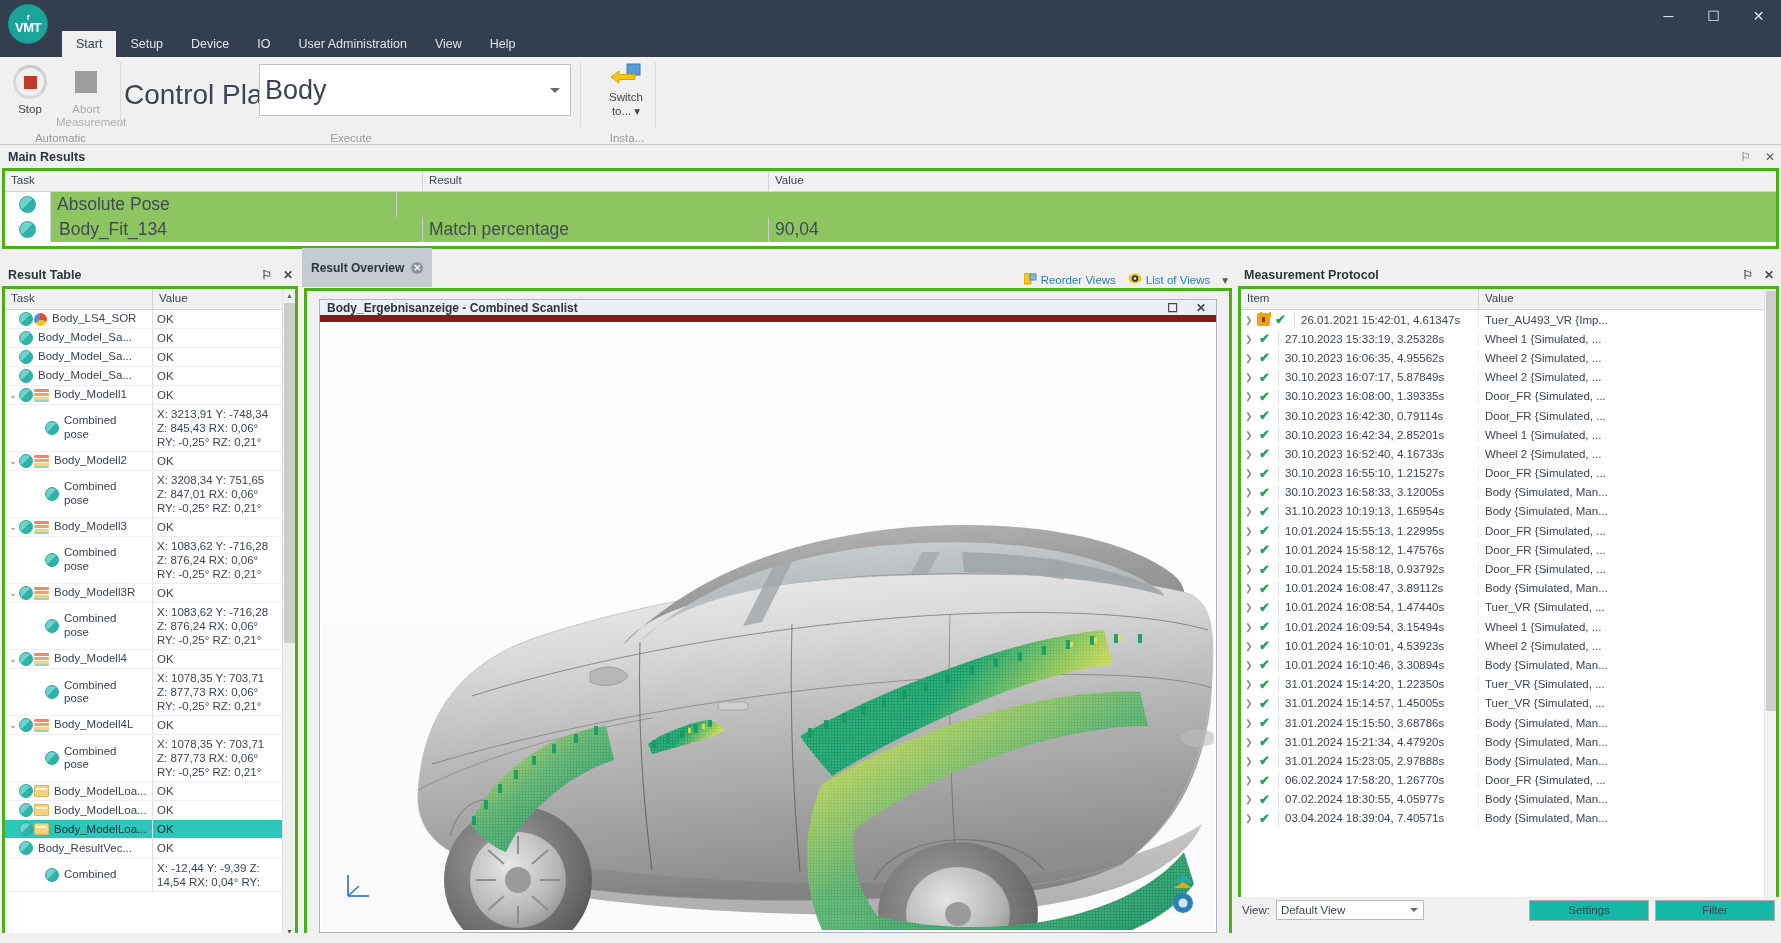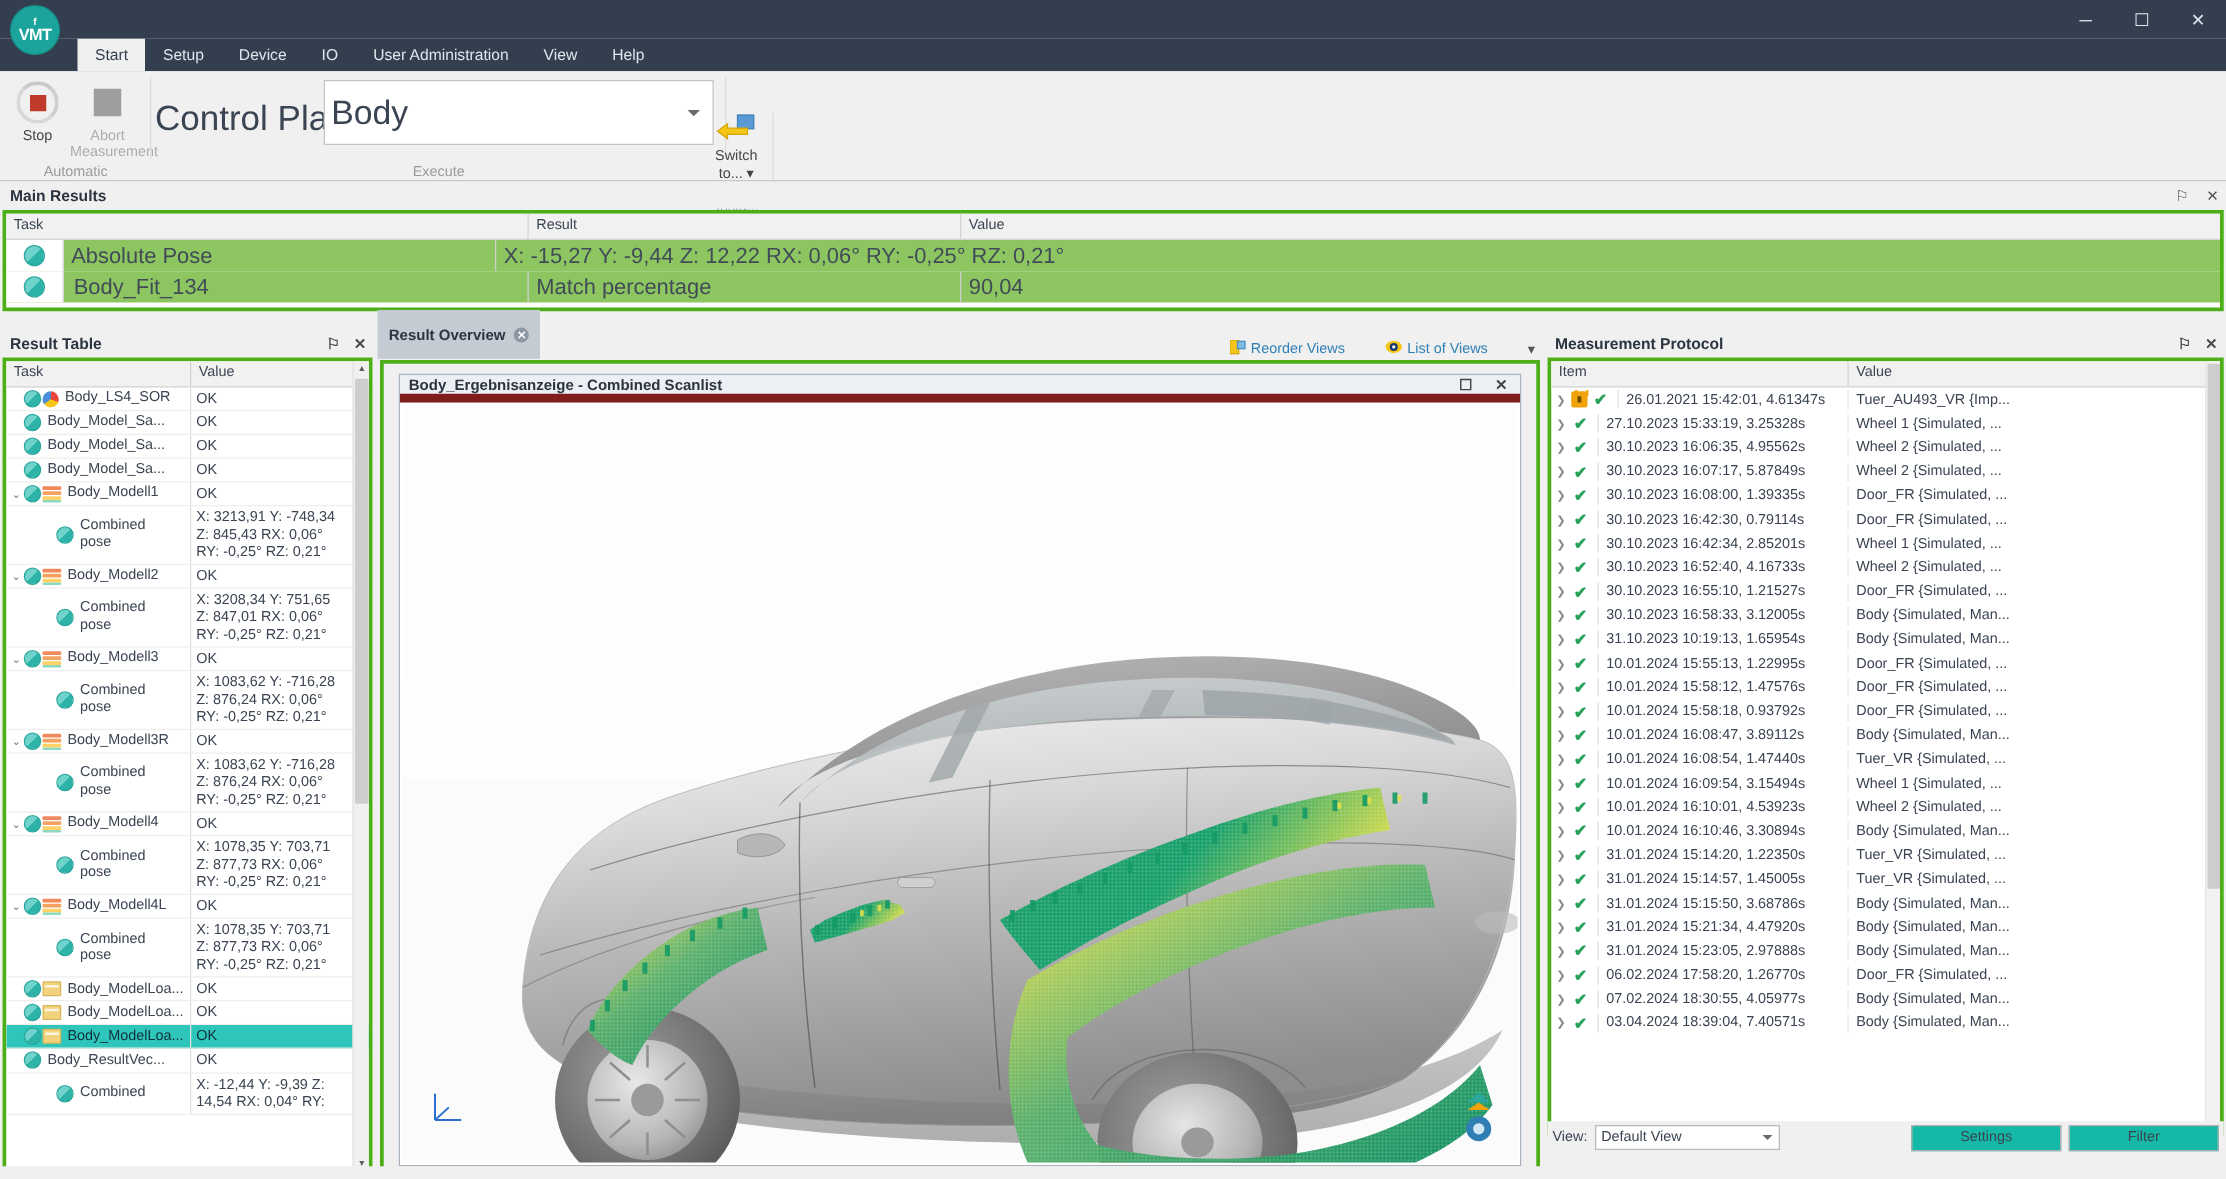--- a/index.html
+++ b/index.html
@@ -179,21 +179,21 @@
   .rt-scroll .ar { position: absolute; left: 0; width: 13px; height: 13px; display:flex; align-items:center; justify-content:center; font-size: 7px; color: #606060; }
 
   
   .ro-wrap { position: absolute; left: 302px; top: 264px; width: 932px; height: 679px; }
   .ro-tabbar { height: 23px; background: #f0f0f0; display: flex; align-items: flex-end; }
   .ro-tab {
     height: 39px; background: #c5cbd3; display: flex; align-items: center; gap: 7px;
     padding: 0 9px; font-size: 12px; color: #2b3440; font-weight: bold;
   }
   .ro-tab .x { width: 12px; height: 12px; border-radius: 50%; background: #8d96a3; color: #fff; font-size: 9px; display:flex;align-items:center;justify-content:center; }
-  .ro-tools { margin-left: auto; display: flex; align-items: center; gap: 32px; padding-right: 6px; font-size: 11.5px; color: #2f7fb5; }
+  .ro-tools { margin-left: auto; display: flex; align-items: center; gap: 12px; padding-right: 6px; font-size: 11.5px; color: #2f7fb5; }
   .ro-tools .tool { display: flex; align-items: center; gap: 4px; }
   .ro-box { position: absolute; left: 2px; top: 24px; width: 928px; height: 653px; border: 3px solid #4caf17; background: #f0f0f0; }
   .mdi-win {
     position: absolute; left: 12px; top: 8px; width: 898px; height: 634px;
     background: #fff; border: 1px solid #a9b2bd;
   }
   .mdi-title {
     height: 22px; background: #eceff3; border-bottom: 7px solid #7f1d1d;
     display: flex; align-items: center; padding-left: 7px; font-size: 12px; color: #2b3440; font-weight: bold;
   }
@@ -297,21 +297,21 @@
     <div class="rgroup" style="left:121px; width:460px;">
       <div class="cp-label" style="left:3px;">Control Plan</div>
       <div class="cp-combo" style="left:138px; top:7px;">
         <div class="val">Body</div>
         <div class="arr"></div>
       </div>
       <div class="glabel">Execute</div>
       <div class="gsep"></div>
     </div>
 
-    <div class="rgroup" style="left:561px; width:58px;margin-top:28px;">
+    <div class="rgroup" style="left:598px; width:58px;">
       <div class="switch-btn" style="left:4px; top:4px;">
         <div class="ico">
           <svg width="34" height="26" viewBox="0 0 34 26">
             <rect x="18" y="1" width="13" height="11" fill="#5b9bd5" stroke="#3d7fb8"></rect>
             <path d="M2 14 L10 8 L10 11.5 L26 11.5 L26 16.5 L10 16.5 L10 20 Z" fill="#f5c518" stroke="#d4a60a" stroke-width="1"></path>
           </svg>
         </div>
         <div class="lbl">Switch</div>
         <div class="lbl">to... ▾</div>
       </div>
@@ -334,23 +334,20 @@
       <div class="cell" style="width:346px;">Result</div>
       <div class="cell" style="flex:1;border-right:none;">Value</div>
     </div>
 
     <div class="mr-row">
       <div class="c-ico">
           <div class="tealdot"></div>
         </div>
       <div class="c-res">
           <span>Absolute Pose</span>
-        </div>
-      <div class="c-val">
-          <span>X: -15,27 Y: -9,44 Z: 12,22 RX: 0,06° RY: -0,25° RZ: 0,21°</span>
         </div>
     </div>
     <div class="mr-row">
       <div class="c-ico">
           <div class="tealdot"></div>
         </div>
       <div class="c-task">
           <span>Body_Fit_134</span>
         </div>
       <div class="c-res">

